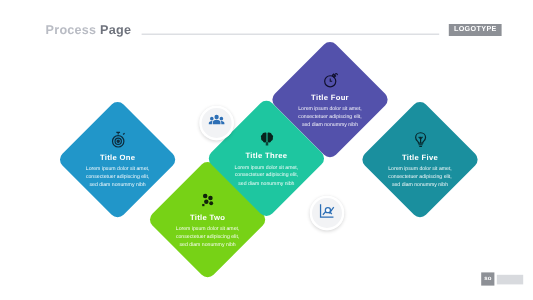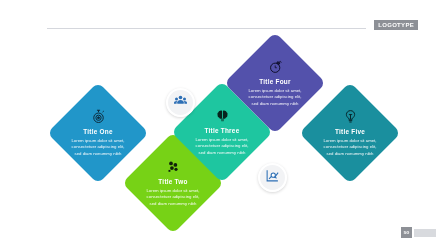--- a/index.html
+++ b/index.html
@@ -130,20 +130,21 @@
     background: #d8dade;
     margin-left: 2px;
   }
 </style>
 </head>
 <body>
 
 <div id="slide">
 
   <div id="header">
+    <span class="hdr-title"><span class="hdr-light">Process</span> <span class="hdr-bold">Page</span></span>
     <span class="hdr-rule"></span>
     <span class="logotype">LOGOTYPE</span>
   </div>
 
   <div class="diamond" style="left:62px; top:97px; width:72px; height:72px; background:#2196c9;">
     <div class="inner">
       <span class="d-icon">
         <svg width="15" height="15" viewBox="0 0 24 24" fill="none" stroke="#0d2b3d" stroke-width="1.6">
           <line x1="9.5" y1="2" x2="14.5" y2="2"></line>
           <line x1="12" y1="2" x2="12" y2="5"></line>

